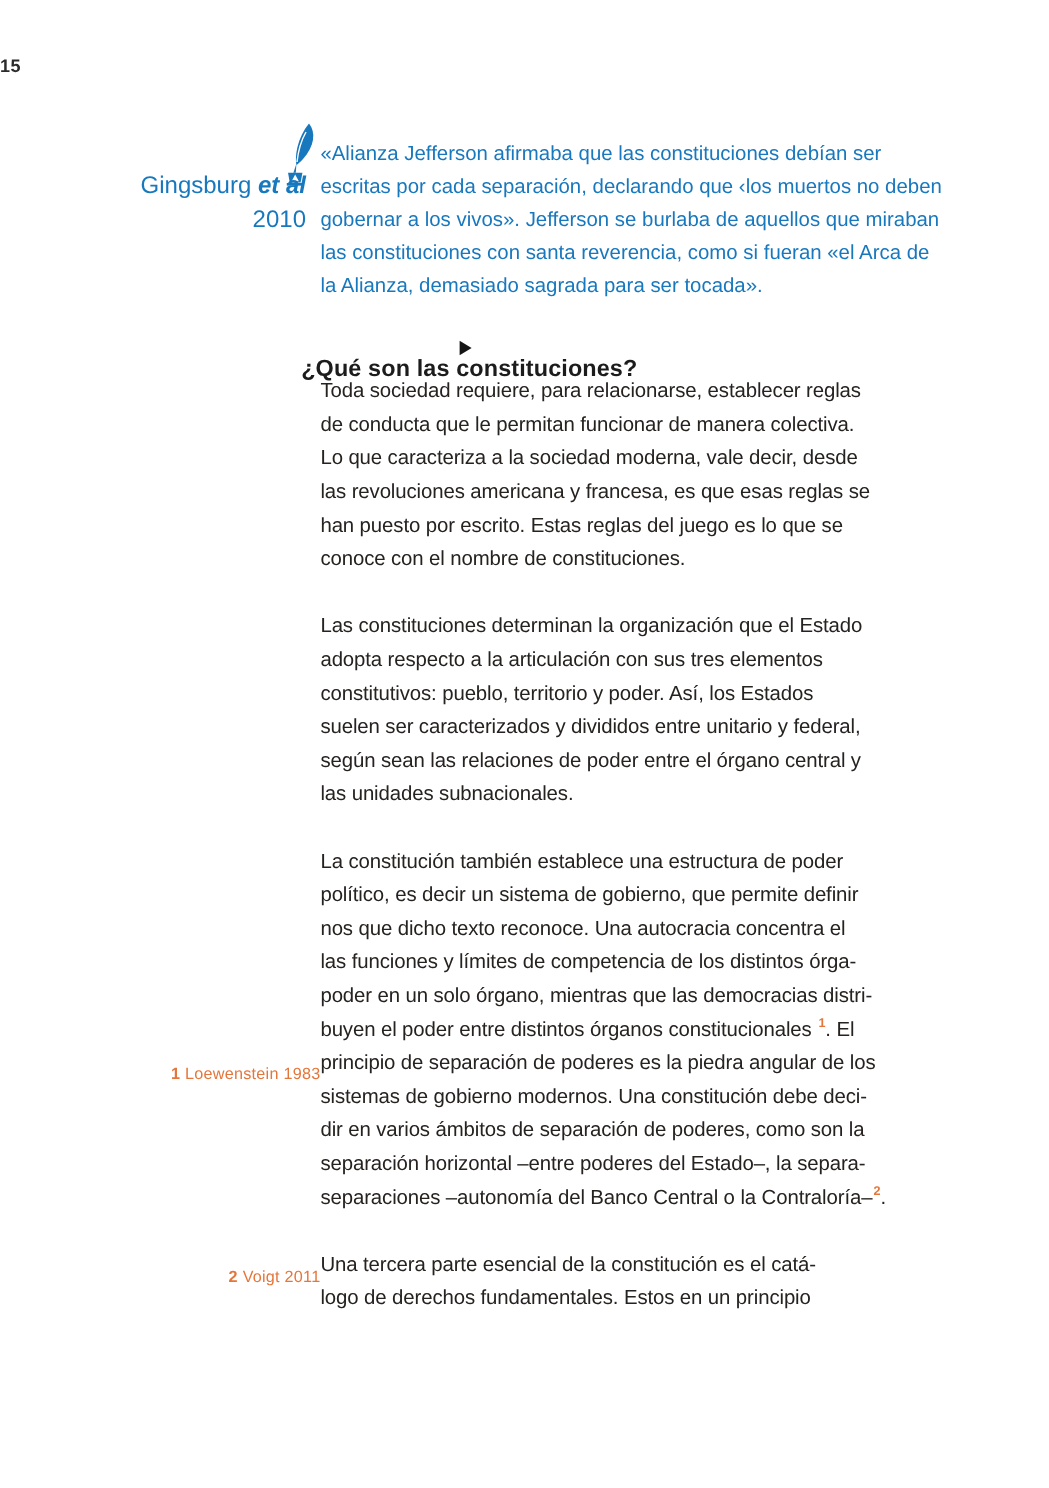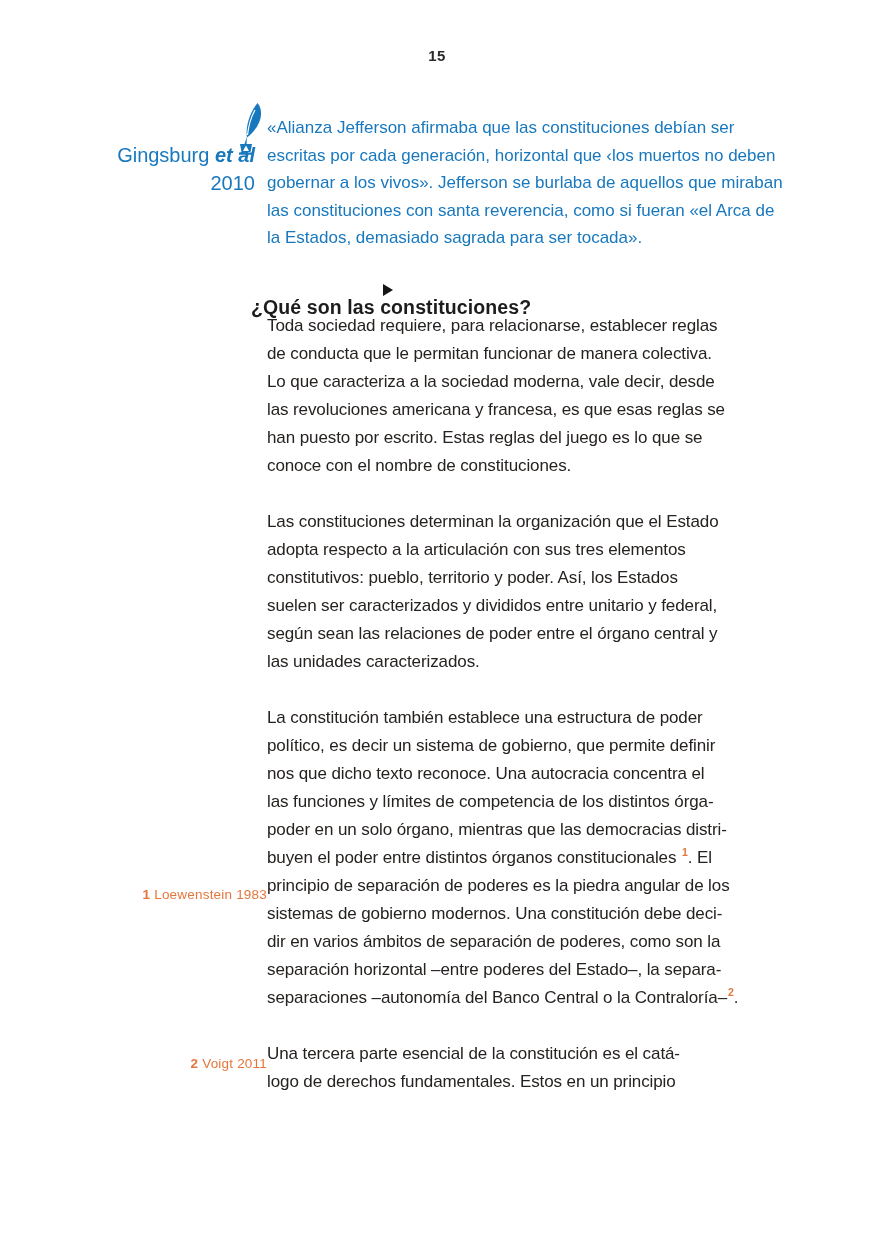--- a/index.html
+++ b/index.html
@@ -11,21 +11,21 @@
   html,body{background:#ffffff;}
   body{
     font-family:"Liberation Sans","DejaVu Sans",sans-serif;
     color:var(--ink);
     width:874px;height:1240px;position:relative;overflow:hidden;
   }
   .page{position:absolute;inset:0;background:#fff;}
 
   .page-number{
     position:absolute;top:47px;left:0;width:874px;
-    text-align:center;font-size:15px;font-weight:700;color:#2b2b2b;
+    font-size:15px;font-weight:700;color:#2b2b2b;
     letter-spacing:.5px;
   }
 
   
   .quill{position:absolute;left:236px;top:102px;width:28px;height:56px;}
   .quote{
     position:absolute;left:267px;top:114px;width:516px;
     color:var(--blue);font-size:17px;
   }
   .qline{line-height:27.5px;white-space:nowrap;}
@@ -79,24 +79,24 @@
     <path fill="#1878be" d="M21.5 1 C27.5 8.5 26 20 16.5 30.5 C14.5 32.7 12.5 34.5 11 35.5 C9.5 28 12 12.5 21.5 1 Z"></path>
     <path fill="none" stroke="#ffffff" stroke-width="1.2" d="M19 8 C15 15 12.5 24 11.5 33"></path>
     <path fill="#1878be" d="M11 34.5 L8.5 42 L10.5 42 Z"></path>
     <path fill="#1878be" d="M4 42 L16 42 L14.5 50 L5.5 50 Z"></path>
     <path fill="#ffffff" d="M10 43.5 L13 49 L7 49 Z"></path>
     <rect fill="#1878be" x="3" y="50.5" width="14" height="2.2"></rect>
   </svg>
 
   <div class="quote">
       <div class="qline">«Alianza Jefferson afirmaba que las constituciones debían ser</div>
-      <div class="qline">escritas por cada generación, horizontal que ‹los muertos no deben</div>
+      <div class="qline">escritas por cada separación, declarando que ‹los muertos no deben</div>
       <div class="qline">gobernar a los vivos». Jefferson se burlaba de aquellos que miraban</div>
       <div class="qline">las constituciones con santa reverencia, como si fueran «el Arca de</div>
-      <div class="qline">la Estados, demasiado sagrada para ser tocada».</div>
+      <div class="qline">la Alianza, demasiado sagrada para ser tocada».</div>
     </div>
 
   <div class="attribution">
     <div class="aline">
       <span>Gingsburg </span><span class="etal">et al</span>
     </div>
     <div class="aline">2010</div>
   </div>
 
   <div class="heading">
@@ -112,21 +112,21 @@
         <div class="bline">las revoluciones americana y francesa, es que esas reglas se</div>
         <div class="bline">han puesto por escrito. Estas reglas del juego es lo que se</div>
         <div class="bline">conoce con el nombre de constituciones.</div>
       </div>
       <div class="para">
         <div class="bline">Las constituciones determinan la organización que el Estado</div>
         <div class="bline">adopta respecto a la articulación con sus tres elementos</div>
         <div class="bline">constitutivos: pueblo, territorio y poder. Así, los Estados</div>
         <div class="bline">suelen ser caracterizados y divididos entre unitario y federal,</div>
         <div class="bline">según sean las relaciones de poder entre el órgano central y</div>
-        <div class="bline">las unidades caracterizados.</div>
+        <div class="bline">las unidades subnacionales.</div>
       </div>
       <div class="para">
         <div class="bline">La constitución también establece una estructura de poder</div>
         <div class="bline">político, es decir un sistema de gobierno, que permite definir</div>
         <div class="bline">nos que dicho texto reconoce. Una autocracia concentra el</div>
         <div class="bline">las funciones y límites de competencia de los distintos órga-</div>
         <div class="bline">poder en un solo órgano, mientras que las democracias distri-</div>
         <div class="bline">buyen el poder entre distintos órganos constitucionales <sup class="ref">1</sup>. El</div>
         <div class="bline">principio de separación de poderes es la piedra angular de los</div>
         <div class="bline">sistemas de gobierno modernos. Una constitución debe deci-</div>

